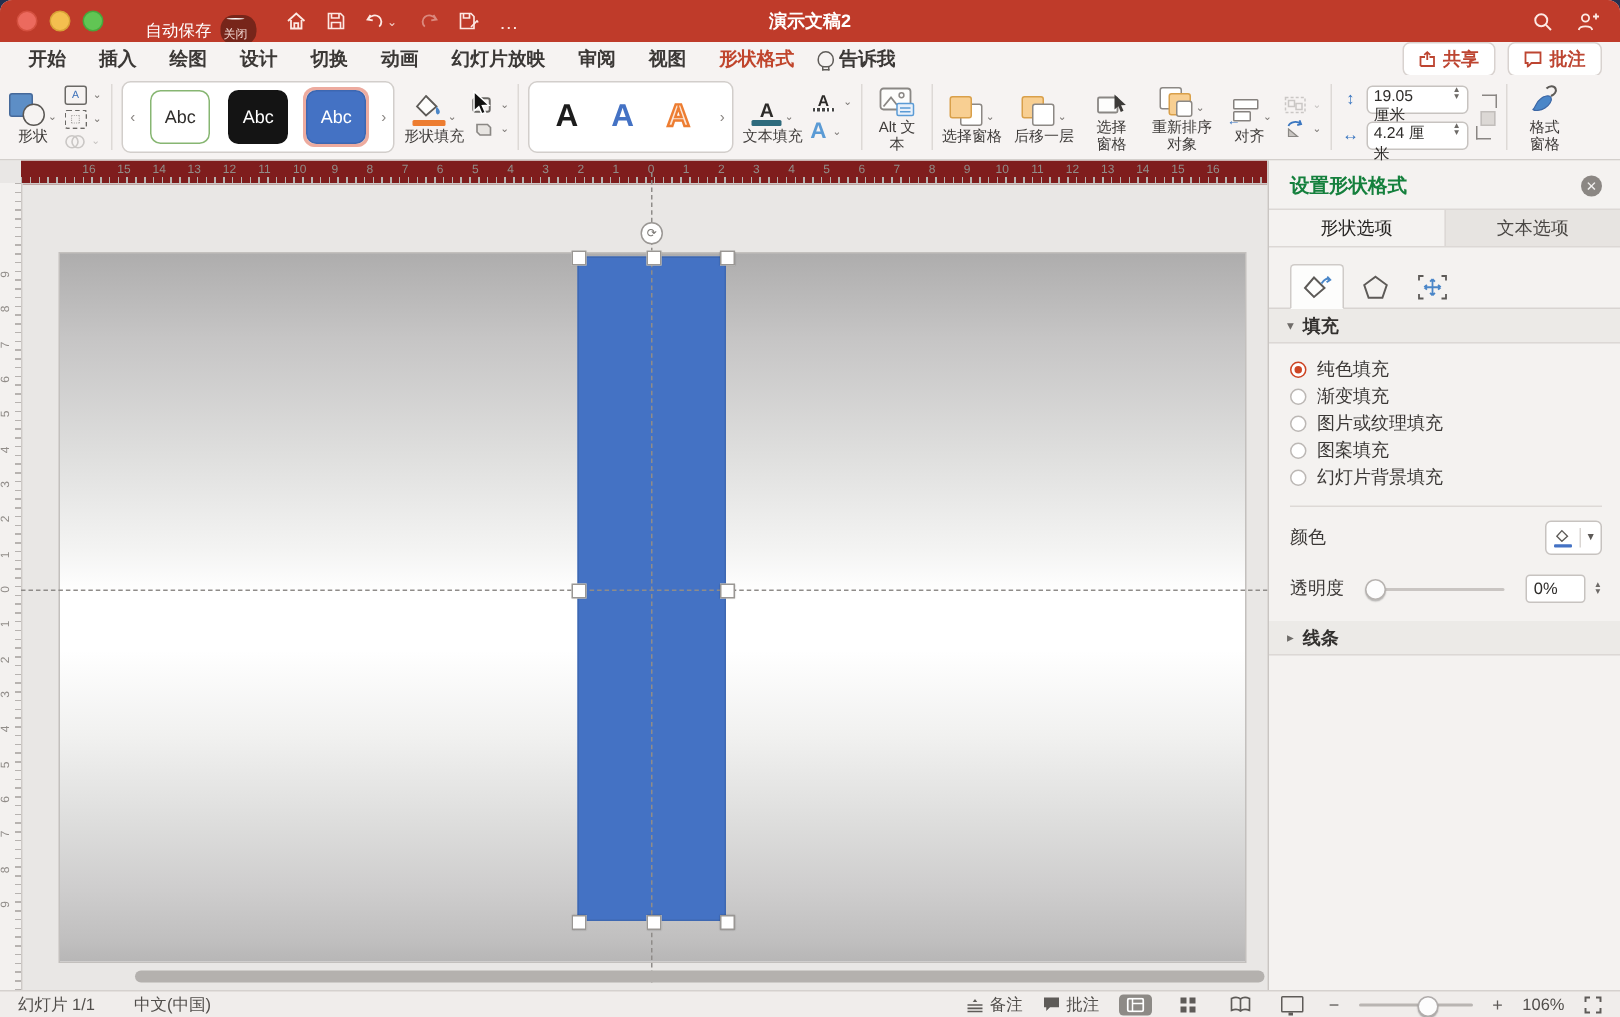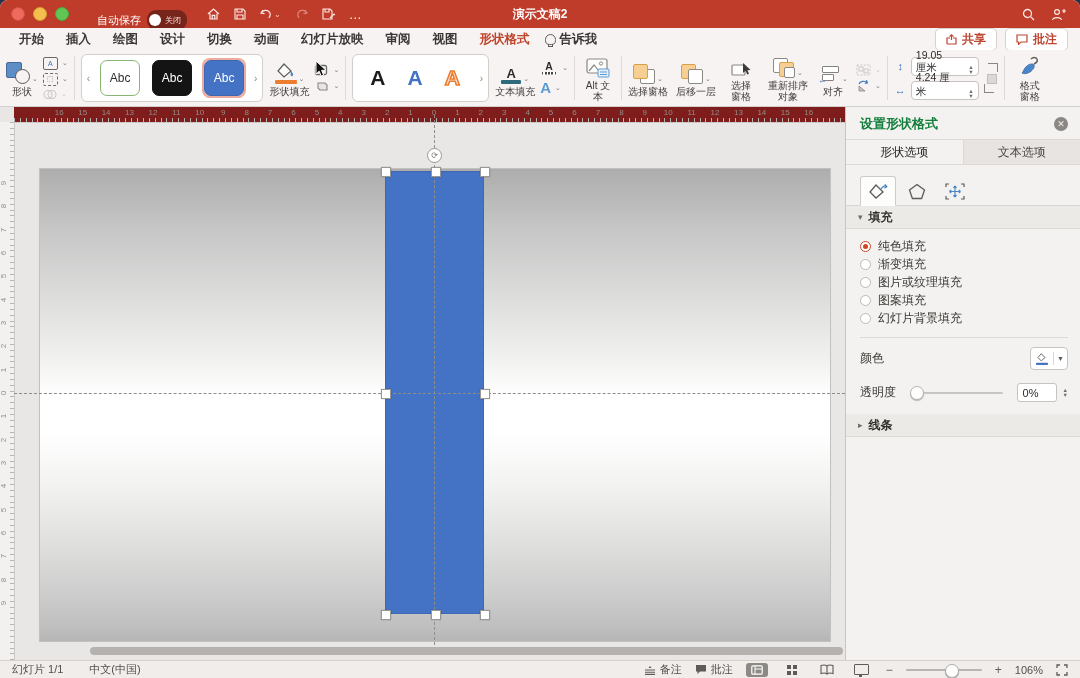--- a/index.html
+++ b/index.html
@@ -7,21 +7,21 @@
        -webkit-user-select:none;user-select:none;}
   
   .titlebar{position:absolute;left:0;top:0;width:100%;height:28px;background:#bf3b2a;display:flex;align-items:center;
             color:#fff;font-size:11px;}
   .lights{display:flex;gap:8px;margin-left:11px;}
   .light{width:12px;height:12px;border-radius:50%;}
   .light.red{background:#ec6a5e;border:0.5px solid #d4503f;}
   .light.yellow{background:#f4bf4f;border:0.5px solid #d8a136;}
   .light.green{background:#61c554;border:0.5px solid #47a73c;}
   .autosave{display:flex;align-items:center;gap:6px;margin-left:28px;margin-top:12px;}
-  .toggle{height:16px;border-radius:9px;background:rgba(60,20,12,.55);display:flex;align-items:center;padding:2px 6px 2px 2px;gap:4px;}
+  .toggle{height:16px;border-radius:9px;background:rgba(60,20,12,.55);display:flex;align-items:center;padding:2px 6px 2px 2px;gap:4px;flex-direction:column;}
   .knob{width:12px;height:12px;border-radius:50%;background:#fff;}
   .toggle .state{font-size:8px;color:#f2d9d4;}
   .tb-icons{display:flex;align-items:center;gap:14px;margin-left:20px;font-size:13px;}
   .tb-ic{color:#fde9e4;display:flex;align-items:center;gap:1px;}
   .tb-ic svg{display:block;}
   .tb-ic .chev{font-size:8px;color:#f3cfc8;}
   .tb-ic.dim{opacity:.45;}
   .tb-title{position:absolute;left:0;right:0;text-align:center;font-size:12px;font-weight:bold;color:#ffffff;pointer-events:none;}
   .tb-right{margin-left:auto;display:flex;gap:16px;margin-right:14px;}
   
@@ -71,21 +71,21 @@
   .txtfill-ic{display:flex;flex-direction:column;align-items:center;}
   .txtfill-ic .a{font-size:13px;font-weight:bold;color:#2d2b29;line-height:13px;}
   .sq2{position:relative;width:22px;height:20px;}
   .sq2 .b{position:absolute;width:13px;height:13px;border-radius:2px;border:1.2px solid #8c8884;background:#fff;}
   .sq2 .o{position:absolute;width:13px;height:13px;border-radius:2px;border:1.2px solid #d9a04a;background:#f8cf92;}
   .align-ic{position:relative;width:22px;height:18px;}
   .align-ic .bar{position:absolute;height:5px;border:1.1px solid #85817e;background:#fff;border-radius:1px;}
   .align-ic .arr{position:absolute;left:0;bottom:-1px;color:#3a76c0;font-size:9px;line-height:9px;}
   .sizef{display:flex;align-items:center;gap:4px;font-size:10.5px;color:#3f3c3a;}
   .dimic{color:#3a76c0;font-size:11px;width:13px;text-align:center;}
-  .fieldbox{width:68px;height:19px;border:1px solid #c7c3c0;border-radius:4px;background:#fff;display:flex;align-items:flex-end;
+  .fieldbox{width:68px;height:19px;border:1px solid #c7c3c0;border-radius:4px;background:#fff;display:flex;align-items:flex-start;
             justify-content:space-between;padding:0 4px;box-sizing:border-box;font-size:10.5px;color:#2e2c2a;gap:15px;}
   .step{display:flex;flex-direction:column;line-height:5px;font-size:5.5px;color:#6d6a67;}
   .corners{position:relative;width:14px;height:30px;}
   .corners::before{content:"";position:absolute;right:0;top:0;width:9px;height:8px;border-top:1.6px solid #8a8683;border-right:1.6px solid #8a8683;}
   .corners::after{content:"";position:absolute;left:0;bottom:0;width:9px;height:8px;border-bottom:1.6px solid #8a8683;border-left:1.6px solid #8a8683;}
   .corners .mid{position:absolute;left:3px;top:11px;width:8px;height:8px;background:#dcd8d5;border:1px solid #c2bebb;}
   .mouse-cursor{position:absolute;pointer-events:none;z-index:50;}
   
   .canvas{position:absolute;left:0;top:107px;width:845px;height:553px;background:#e9e7e5;overflow:hidden;}
   .hruler{position:absolute;left:14px;top:0;width:831px;height:15px;background:#7f1d1d;border-bottom:1px solid #cdc9c6;}

